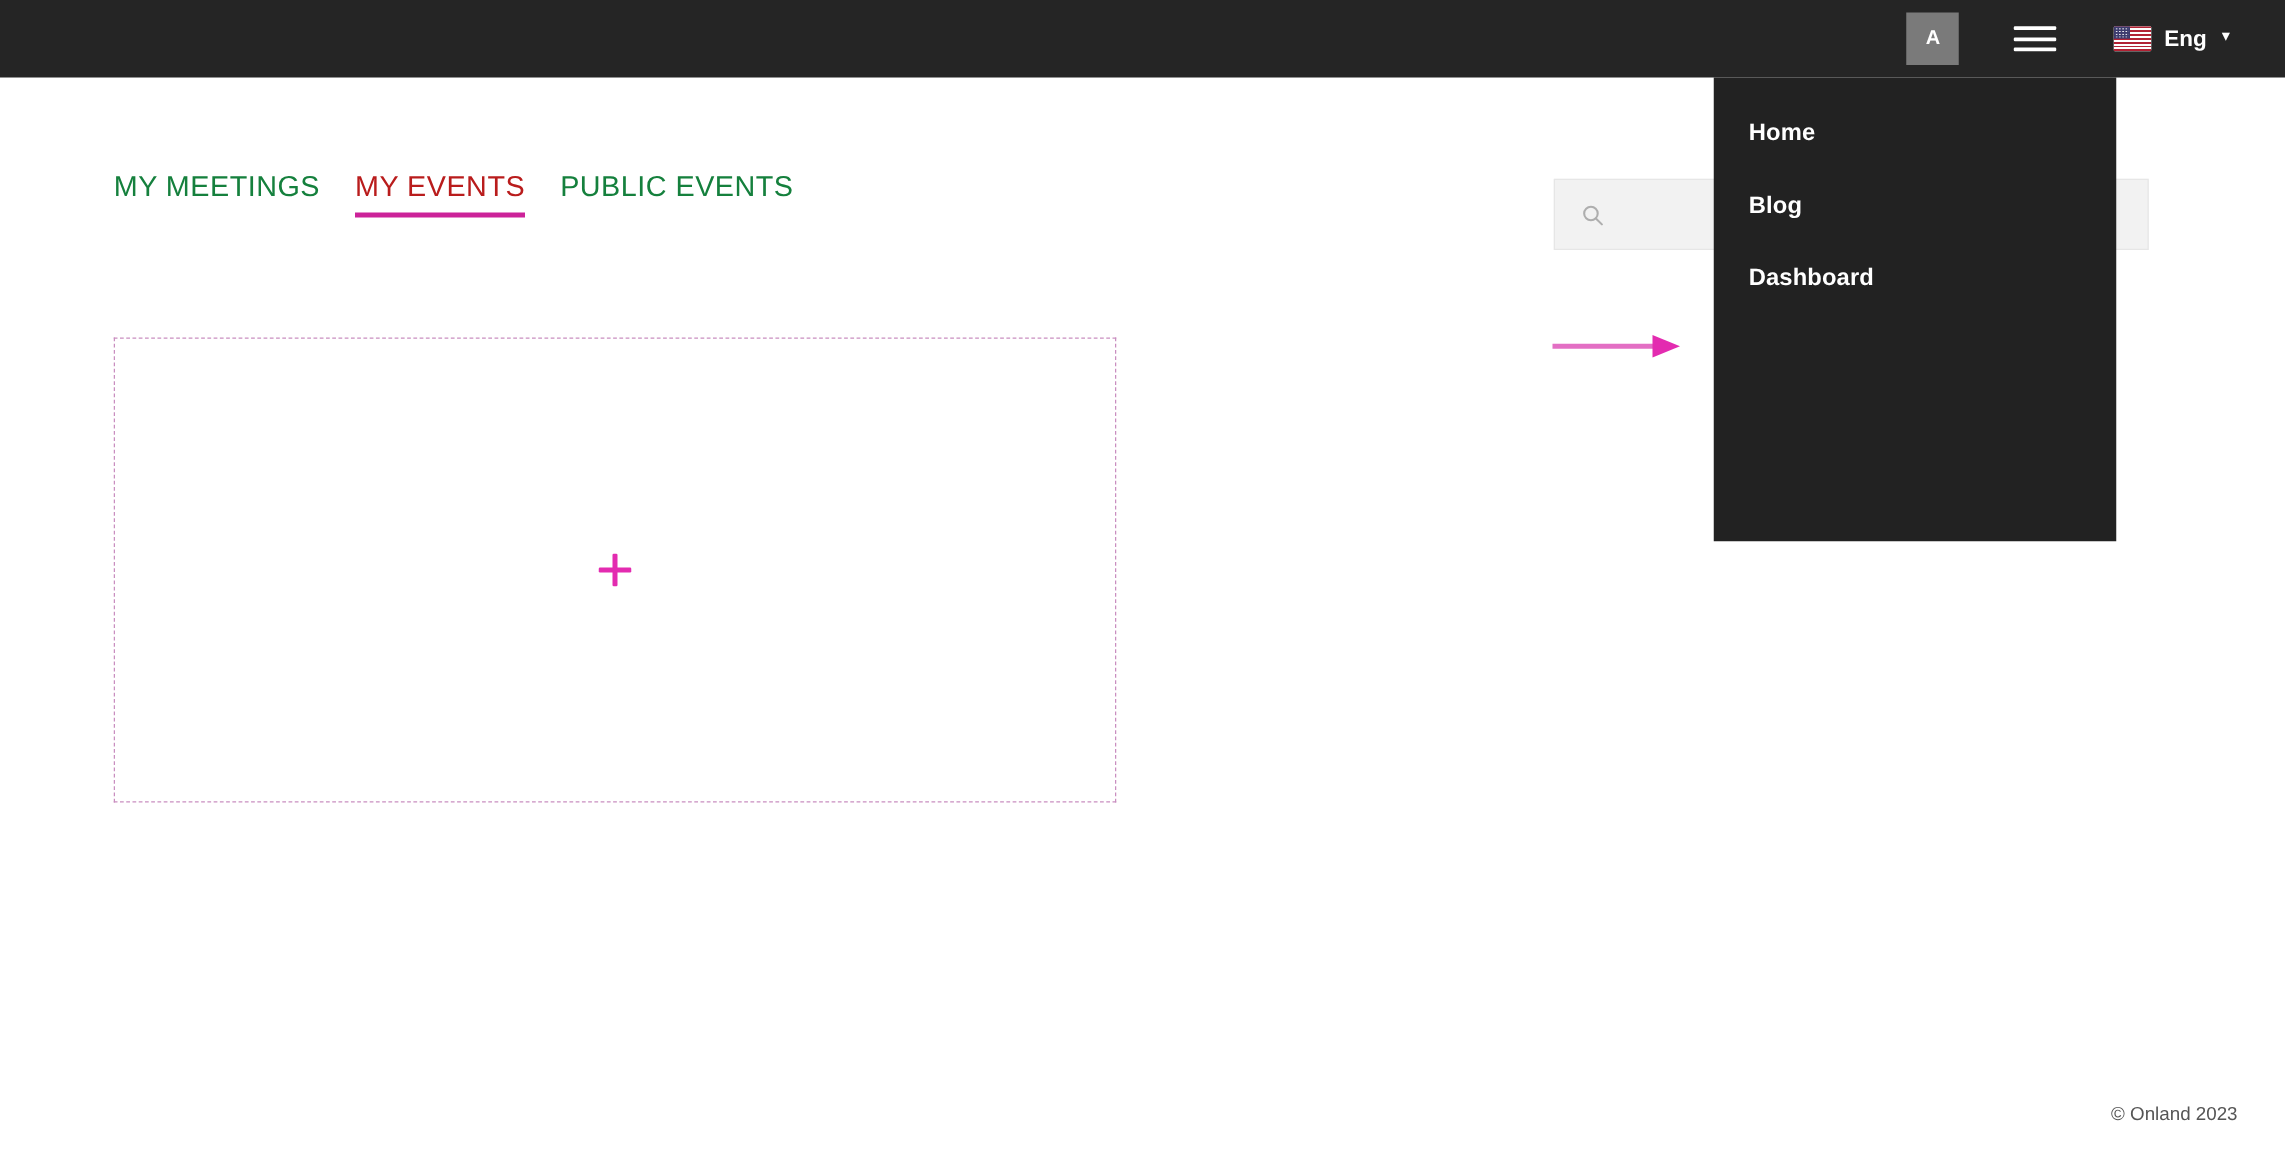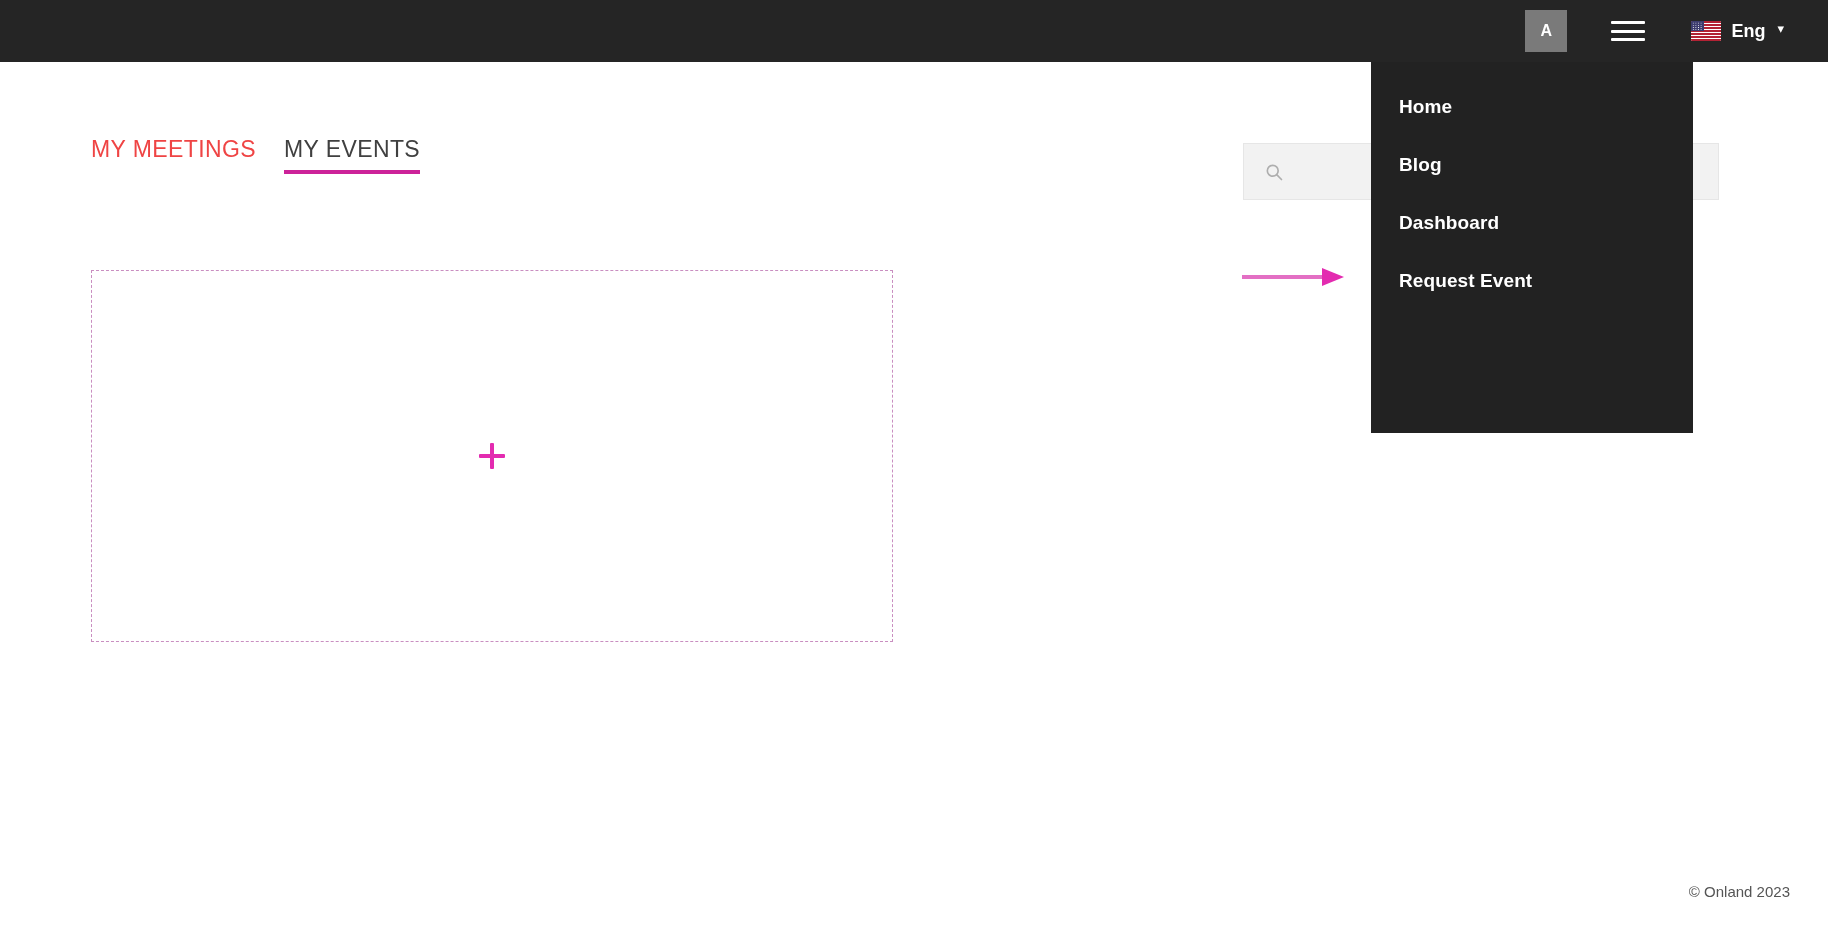--- a/index.html
+++ b/index.html
@@ -153,28 +153,28 @@
     position: absolute;
     left: 91px;
     top: 136px;
     display: flex;
     align-items: flex-start;
     gap: 28px;
   }
   .tab {
     position: relative;
     font-size: 23px;
-    color: #ef4444;
+    color: #15803d;
     letter-spacing: 0.4px;
     cursor: pointer;
     padding-bottom: 11px;
     white-space: nowrap;
   }
   .tab.active {
-    color: #404040;
+    color: #b91c1c;
   }
   .tab.active::after {
     content: "";
     position: absolute;
     left: 0; right: 0;
     bottom: 0;
     height: 4px;
     background: #cc2299;
   }
 
@@ -308,31 +308,31 @@
   <div class="dropdown">
     <div class="dd-item">
       <span>Home</span>
     </div>
     <div class="dd-item">
       <span>Blog</span>
     </div>
     <div class="dd-item">
       <span>Dashboard</span>
     </div>
-    <div class="dd-item">
-      <span>Request Event</span>
-    </div>
   </div>
 
   <div class="tabs">
     <div class="tab">
       <span>MY MEETINGS</span>
     </div>
     <div class="tab active">
       <span>MY EVENTS</span>
+    </div>
+    <div class="tab">
+      <span>PUBLIC EVENTS</span>
     </div>
   </div>
 
   <div class="dropzone">
     <div class="plus-icon"></div>
   </div>
 
   <svg class="annotation-arrow" viewBox="0 0 106 28">
     <line x1="2" y1="14" x2="86" y2="14" stroke="#e36fc4" stroke-width="4" stroke-linecap="butt"></line>
     <polygon points="82,5 104,14 82,23" fill="#e32bb0"></polygon>

